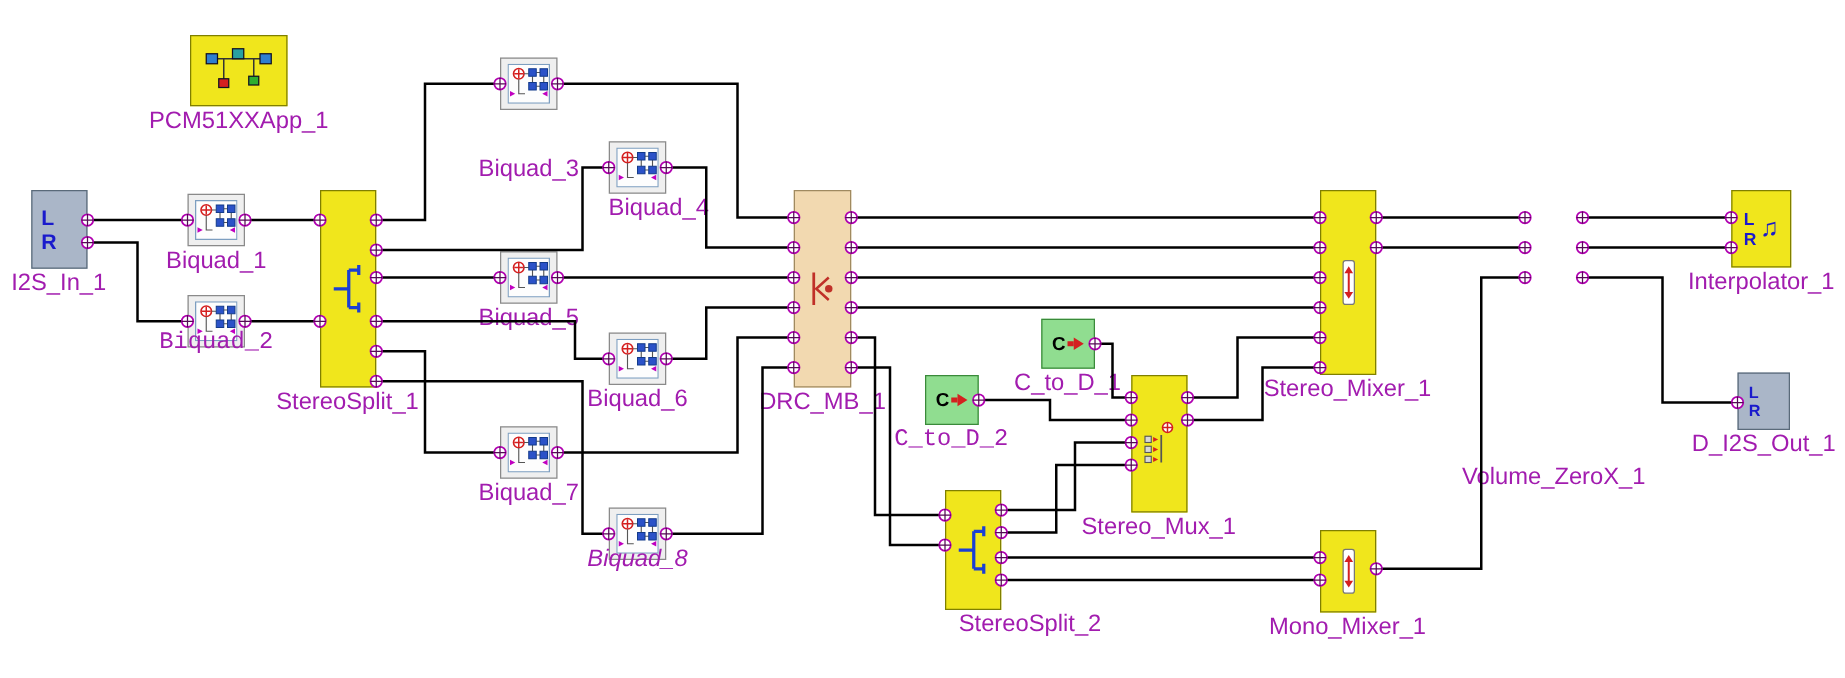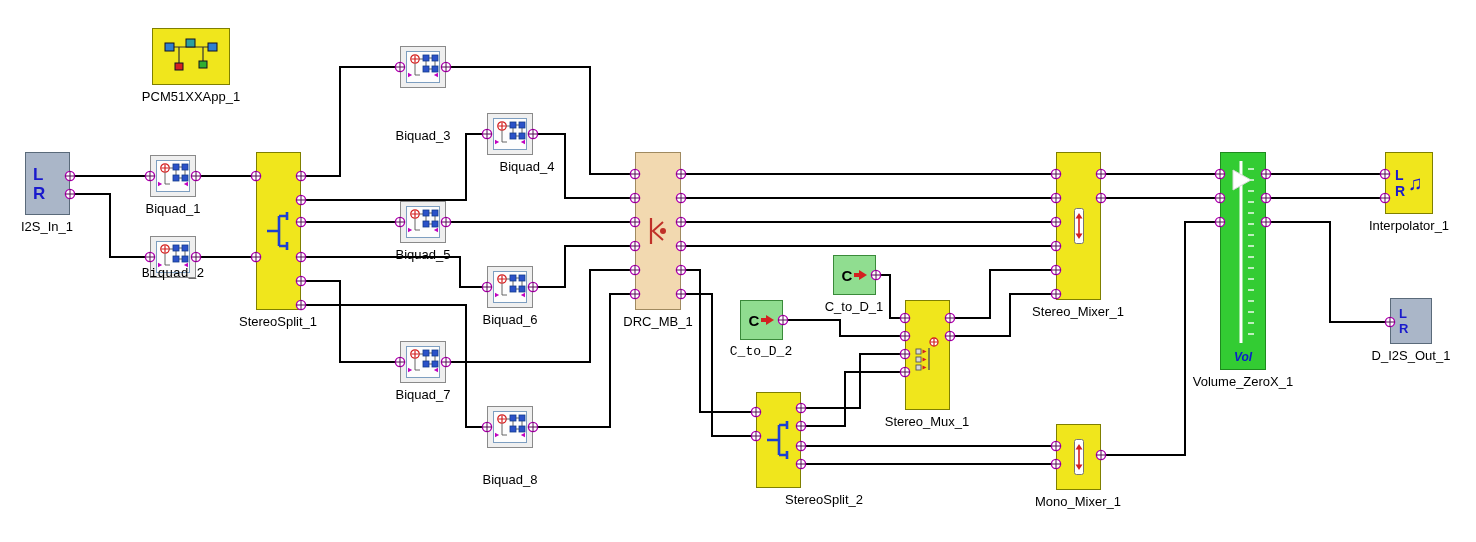--- a/index.html
+++ b/index.html
@@ -5,21 +5,21 @@
   html,body{margin:0;padding:0;background:#fff;}
   .canvas{position:relative;width:1476px;height:542px;background:#ffffff;overflow:hidden;
           font-family:"Liberation Sans", sans-serif;}
   .blk{position:absolute;box-sizing:border-box;display:flex;align-items:center;justify-content:center;}
   .b-yellow{background:#f0e61c;border:1px solid #7f7f00;}
   .b-grey{background:#aab6c8;border:1px solid #5a6a7a;}
   .b-tan{background:#f2d9b0;border:1px solid #a08a60;}
   .b-green{background:#33cc33;border:1px solid #1f8a1f;}
   .b-lgreen{background:#90dd90;border:1px solid #3a8a3a;}
   .b-biquad{background:#efefef;border:1px solid #8a8a8a;}
-  .lbl{position:absolute;transform:translateX(-50%);font-size:13px;line-height:15px;color:#000000;white-space:nowrap;}
+  .lbl{position:absolute;transform:translateX(-50%);font-size:19px;line-height:15px;color:#a21caf;white-space:nowrap;}
   .chan{display:flex;flex-direction:column;}
   .chan span{font-weight:bold;color:#1a1acc;}
   .chan-lg span{font-size:17px;line-height:19px;}
   .chan-sm span{font-size:13px;line-height:15px;}
   .chan-md span{font-size:14px;line-height:16px;}
   .note{font-size:20px;color:#1a1acc;margin-left:3px;}
   .c-letter{font-weight:bold;font-size:15px;color:#000;}
   .arr{display:inline-flex;align-items:center;margin-left:2px;}
   .arr .bar{width:5px;height:4px;background:#d42020;}
   .arr .tri{width:0;height:0;border-left:8px solid #d42020;border-top:5px solid transparent;border-bottom:5px solid transparent;}
@@ -150,21 +150,21 @@
         <use href="#sym-biquad"></use>
       </svg>
   </div>
   <div class="lbl" style="left:423px;top:387px;">Biquad_7</div>
 
   <div class="blk b-biquad" style="left:487px;top:406px;width:46px;height:42px;">
     <svg width="34" height="32">
         <use href="#sym-biquad"></use>
       </svg>
   </div>
-  <div class="lbl" style="left:510px;top:472px;">Biquad_8</div>
+  <div class="lbl" style="left:510px;top:440px;font-style:italic;">Biquad_8</div>
 
   <div class="blk b-tan" style="left:635px;top:152px;width:46px;height:158px;">
     <svg width="26" height="34">
         <use href="#sym-drc"></use>
       </svg>
   </div>
   <div class="lbl" style="left:658px;top:314px;">DRC_MB_1</div>
 
   <div class="blk b-lgreen" style="left:740px;top:300px;width:43px;height:40px;">
     <span class="c-letter">C</span>
@@ -205,28 +205,20 @@
   </div>
   <div class="lbl" style="left:1078px;top:304px;">Stereo_Mixer_1</div>
 
   <div class="blk b-yellow" style="left:1056px;top:424px;width:45px;height:66px;">
     <svg width="16" height="38">
         <use href="#sym-fader"></use>
       </svg>
   </div>
   <div class="lbl" style="left:1078px;top:494px;">Mono_Mixer_1</div>
 
-  <div class="blk b-green" style="left:1220px;top:152px;width:46px;height:218px;">
-    <svg class="overlay" width="44" height="190" viewBox="0 0 44 190" style="left:0;top:4px;">
-      <line x1="20" y1="4" x2="20" y2="186" stroke="#ffffff" stroke-width="3"></line>
-      <path d="M27 12H33 M27 23H33 M27 34H33 M27 45H33 M27 56H33 M27 67H33 M27 78H33 M27 89H33 M27 100H33 M27 111H33 M27 122H33 M27 133H33 M27 144H33 M27 155H33 M27 166H33 M27 177H33" stroke="rgba(255,255,255,0.9)" stroke-width="1.4" fill="none"></path>
-      <path d="M12 13 L12 33 L30 23 Z" fill="#ffffff" stroke="#d9d9d9"></path>
-    </svg>
-    <div class="vol-label">Vol</div>
-  </div>
   <div class="lbl" style="left:1243px;top:374px;">Volume_ZeroX_1</div>
 
   <div class="blk b-yellow" style="left:1385px;top:152px;width:48px;height:62px;">
     <div class="chan chan-md">
       <span>L</span>
       <span>R</span>
     </div>
     <span class="note">♫</span>
   </div>
   <div class="lbl" style="left:1409px;top:218px;">Interpolator_1</div>

